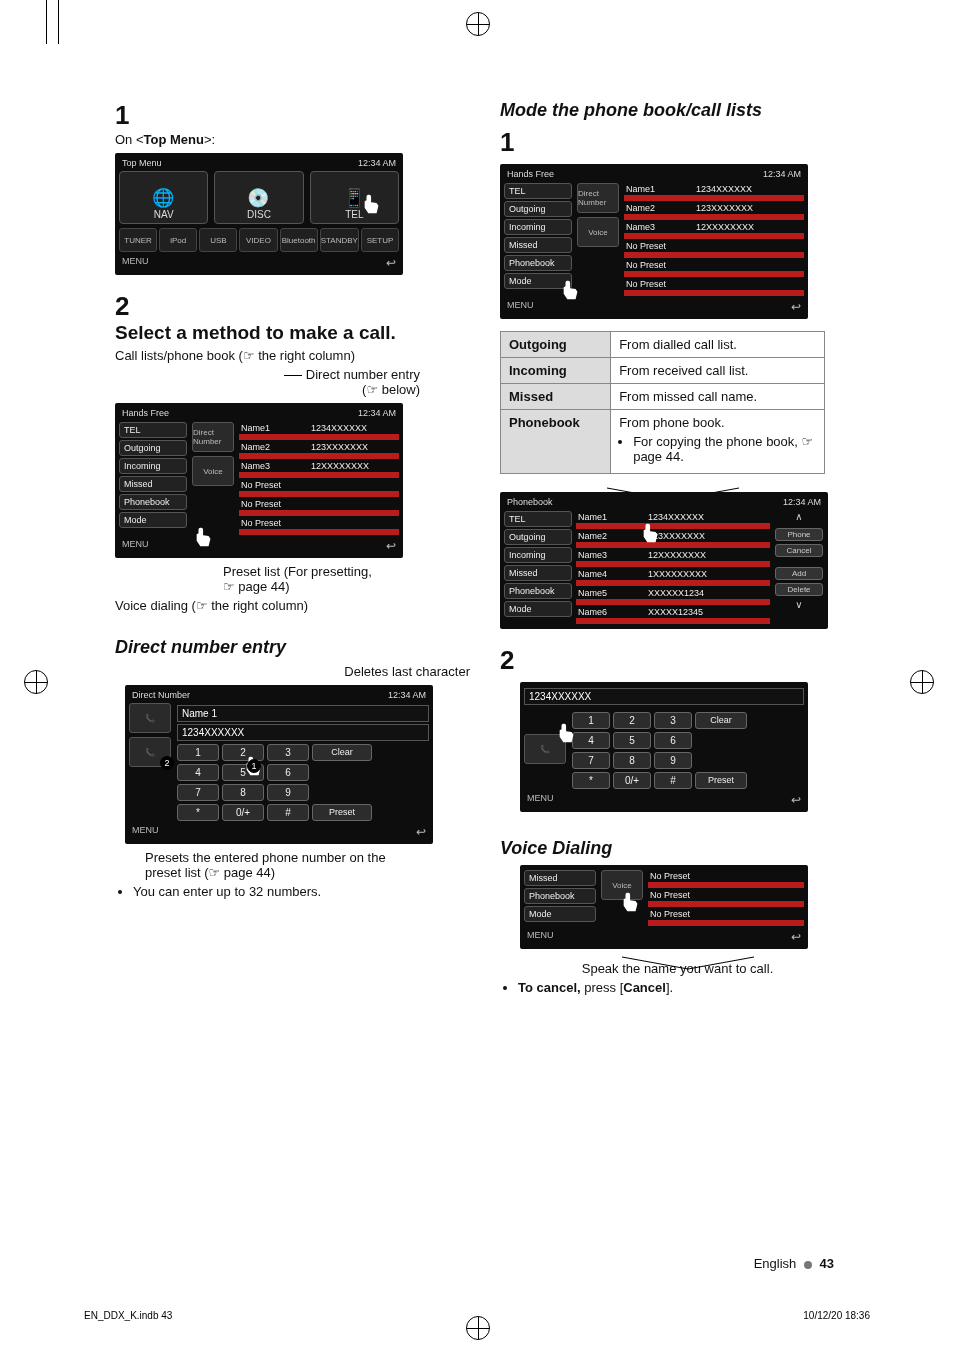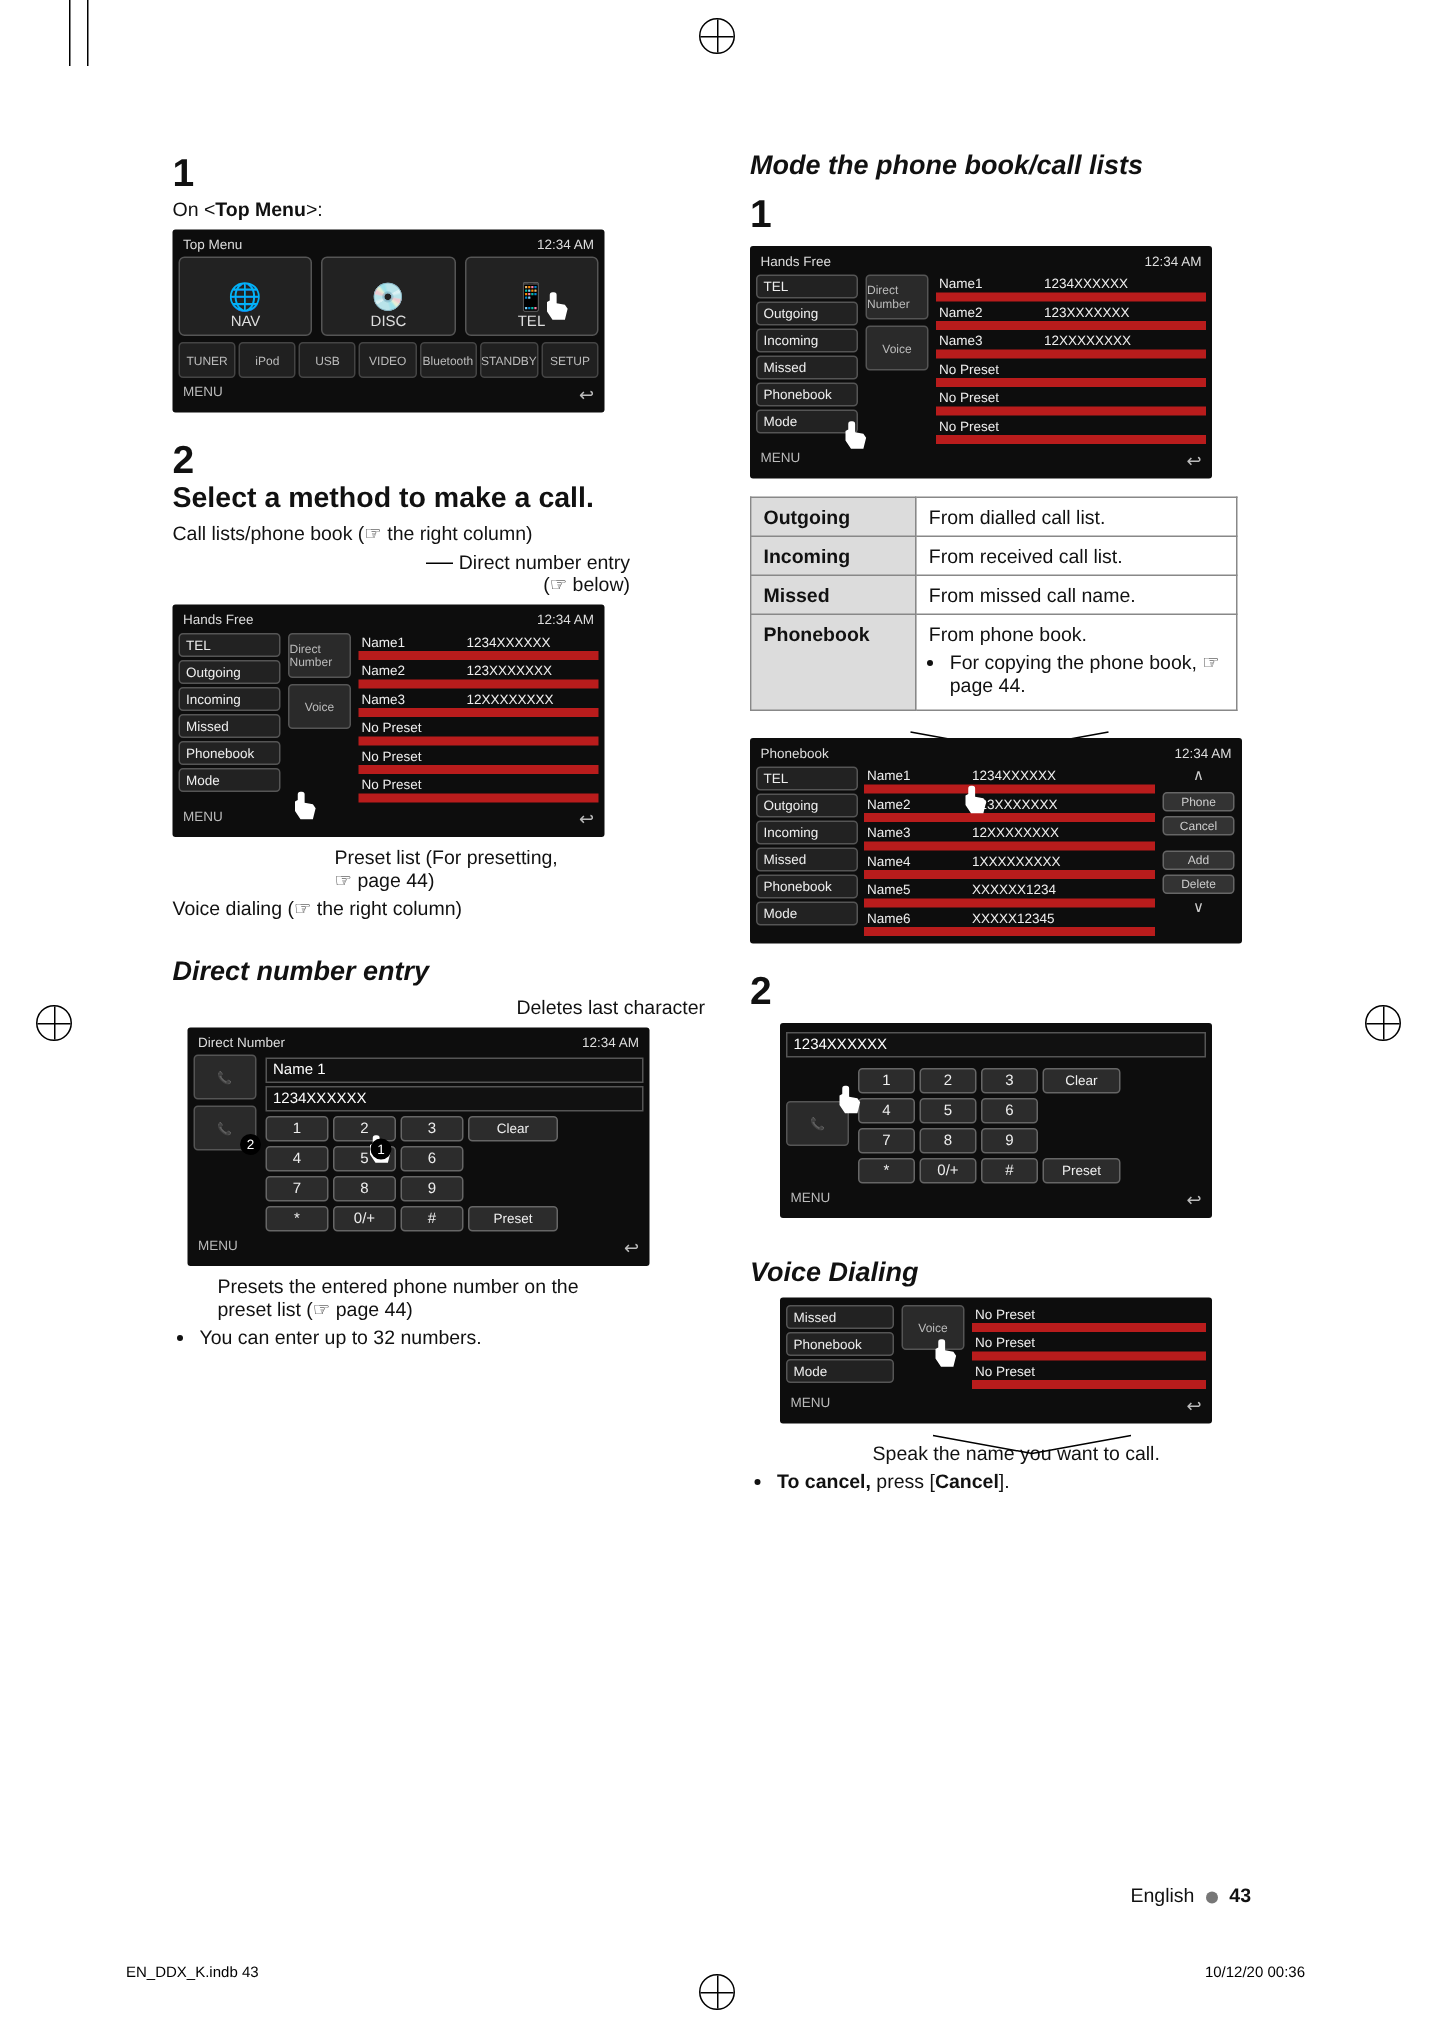--- a/index.html
+++ b/index.html
@@ -717,13 +717,13 @@
 
   </div>
 </div>
 
 <div class="page-footer">
   <span>English</span>
   <span class="dot"></span>
   <b>43</b>
 </div>
 <div class="print-meta left">EN_DDX_K.indb   43</div>
-<div class="print-meta right">10/12/20   00:36</div>
+<div class="print-meta right">10/12/20   18:36</div>
 
 </body></html>

